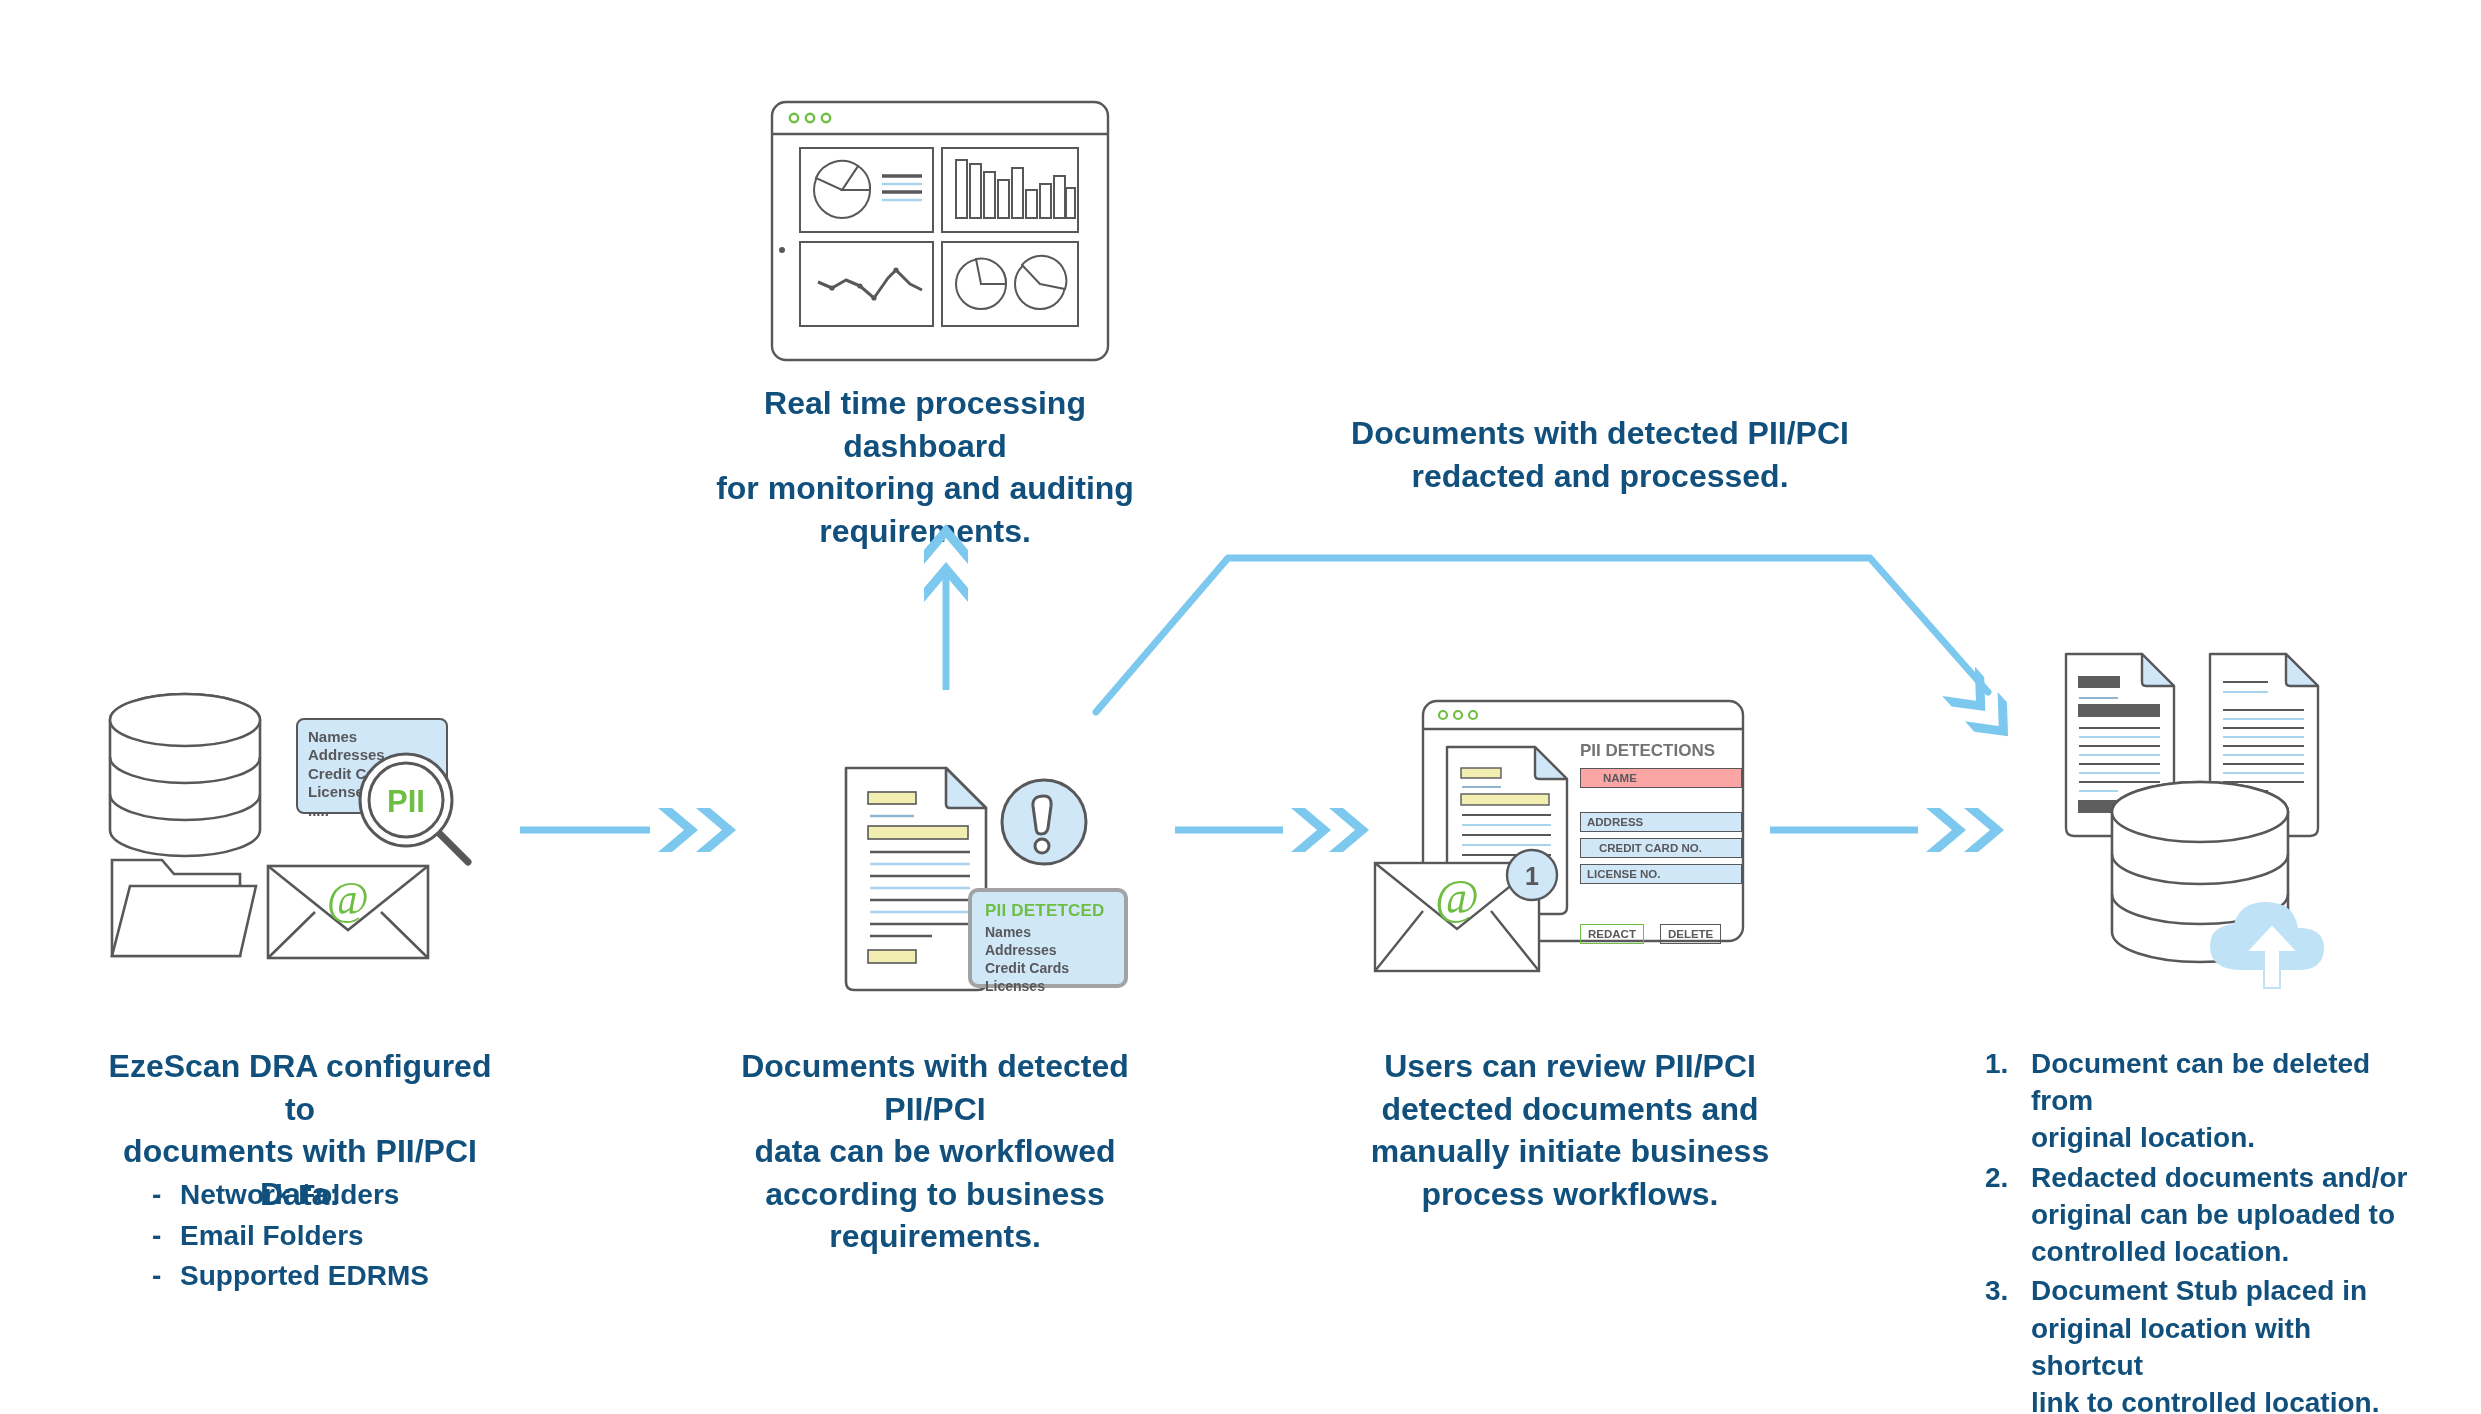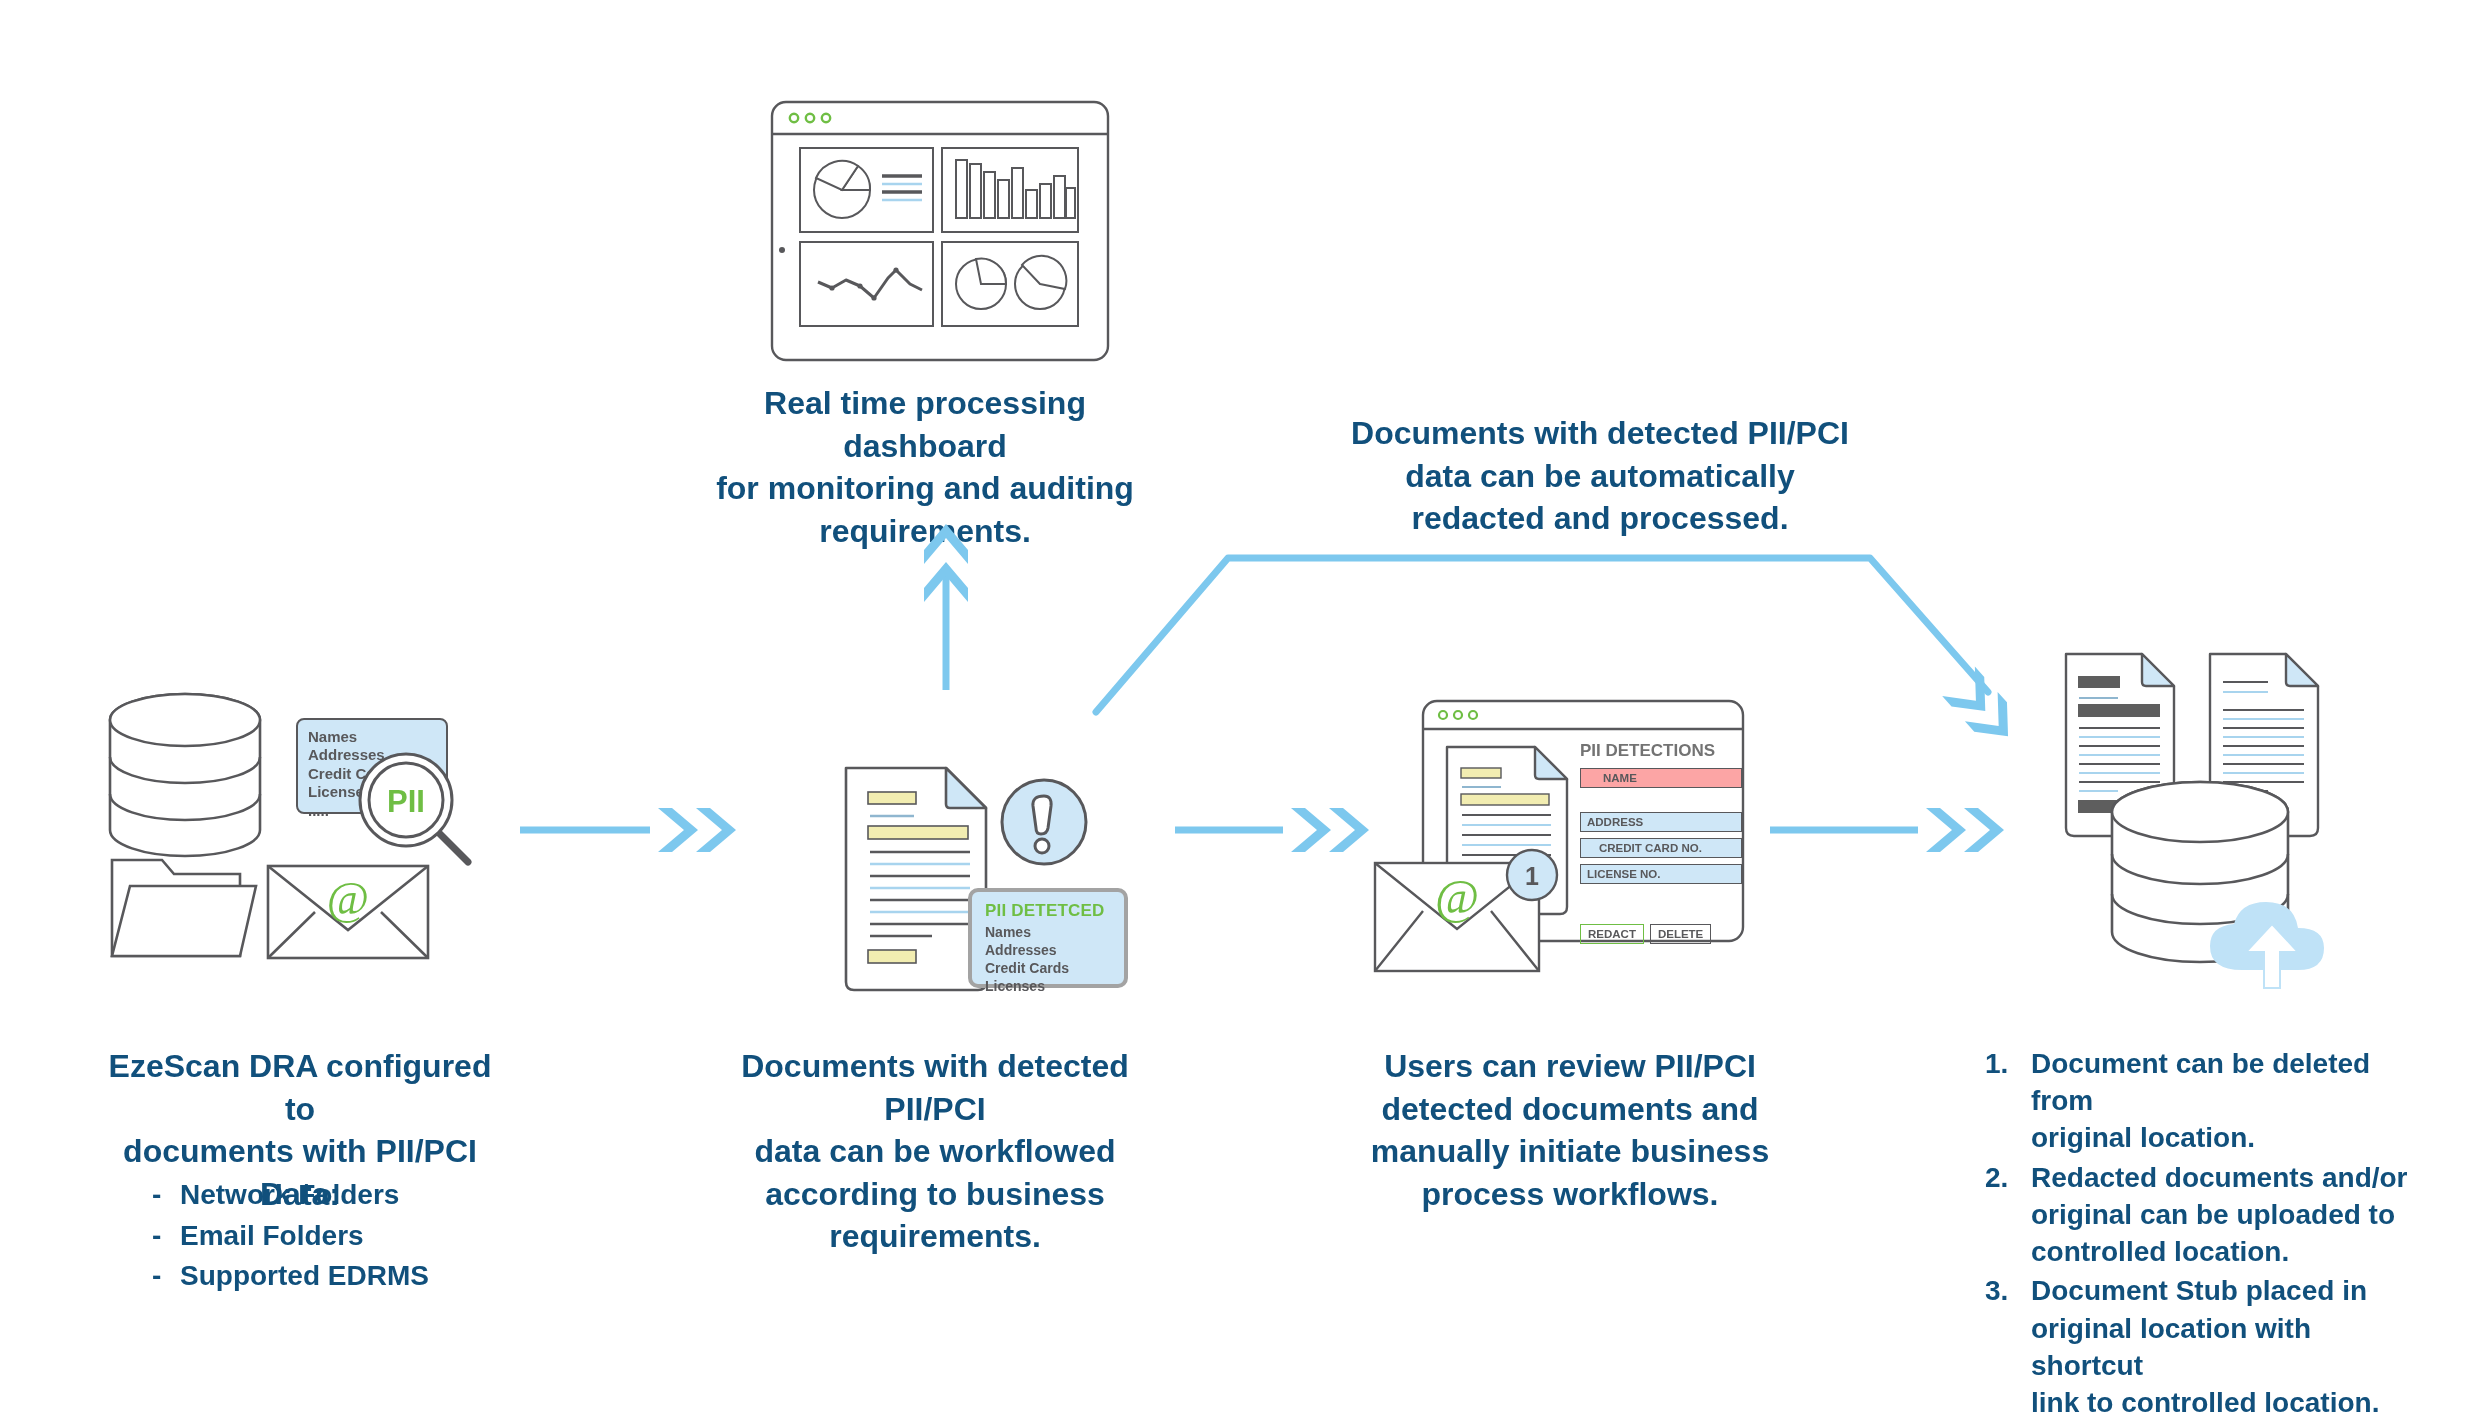--- a/index.html
+++ b/index.html
@@ -159,21 +159,20 @@
 <div class="stage" style="left:910px;top:520px;">
   <svg width="80" height="190" viewBox="0 0 80 190">
     <line x1="36" y1="170" x2="36" y2="50" stroke="#7DC8EE" stroke-width="7"></line>
     <path d="M14 44 L36 18 L58 44 L58 30 L36 4 L14 30 Z" fill="#7DC8EE"></path>
     <path d="M14 82 L36 56 L58 82 L58 68 L36 42 L14 68 Z" fill="#7DC8EE"></path>
   </svg>
 </div>
 
 <div class="cap" style="left:1330px;top:412px;width:540px;">
   <div>Documents with detected PII/PCI</div>
-  <div>data can be automatically</div>
   <div>redacted and processed.</div>
 </div>
 
 <div class="stage" style="left:1080px;top:540px;">
   <svg width="950" height="220" viewBox="0 0 950 220">
     <polyline points="16,172 148,18 790,18 908,152" fill="none" stroke="#7DC8EE" stroke-width="7" stroke-linejoin="round" stroke-linecap="round"></polyline>
     <g transform="translate(880,140) rotate(48)">
       <path d="M0 -20 L26 2 L0 24 L14 24 L40 2 L14 -20 Z" fill="#7DC8EE"></path>
       <path d="M34 -20 L60 2 L34 24 L48 24 L74 2 L48 -20 Z" fill="#7DC8EE"></path>
     </g>
@@ -282,21 +281,21 @@
   <div style="position:absolute;left:205px;top:46px;width:162px;">
     <div style="font-size:17px;font-weight:bold;color:#737373;margin-bottom:7px;">PII DETECTIONS</div>
     <div style="background:#fca5a5;border:1.6px solid #58585B;padding:3px 22px;
                 font-size:11.5px;font-weight:bold;color:#58585B;margin-bottom:24px;">NAME</div>
     <div style="background:#CFE7F7;border:1.6px solid #58585B;padding:3px 6px;
                 font-size:11.5px;font-weight:bold;color:#58585B;margin-bottom:6px;">ADDRESS</div>
     <div style="background:#CFE7F7;border:1.6px solid #58585B;padding:3px 18px;
                 font-size:11.5px;font-weight:bold;color:#58585B;margin-bottom:6px;">CREDIT CARD NO.</div>
     <div style="background:#CFE7F7;border:1.6px solid #58585B;padding:3px 6px;
                 font-size:11.5px;font-weight:bold;color:#58585B;margin-bottom:8px;">LICENSE NO.</div>
-    <div style="display:flex;gap:6px;margin-top:40px;">
+    <div style="display:flex;gap:16px;margin-top:40px;">
       <div style="border:1.6px solid #6FBE44;padding:3px 7px;font-size:11.5px;
                   font-weight:bold;color:#58585B;">REDACT</div>
       <div style="border:1.6px solid #58585B;padding:3px 7px;font-size:11.5px;
                   font-weight:bold;color:#58585B;text-align:center;">DELETE</div>
     </div>
   </div>
 </div>
 
 <div class="cap" style="left:1355px;top:1045px;width:430px;">
   <div>Users can review PII/PCI</div>

